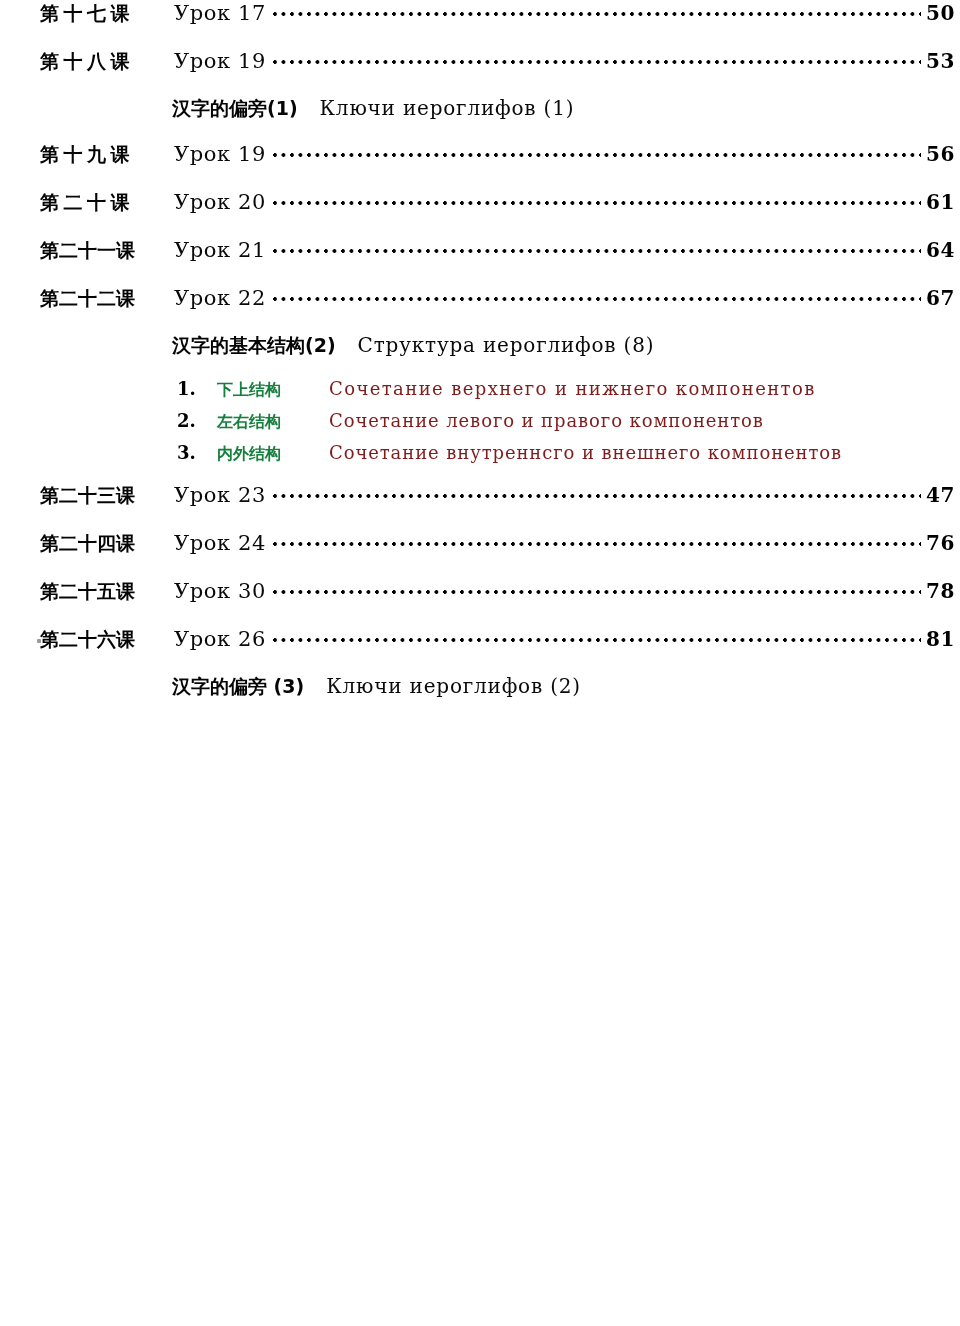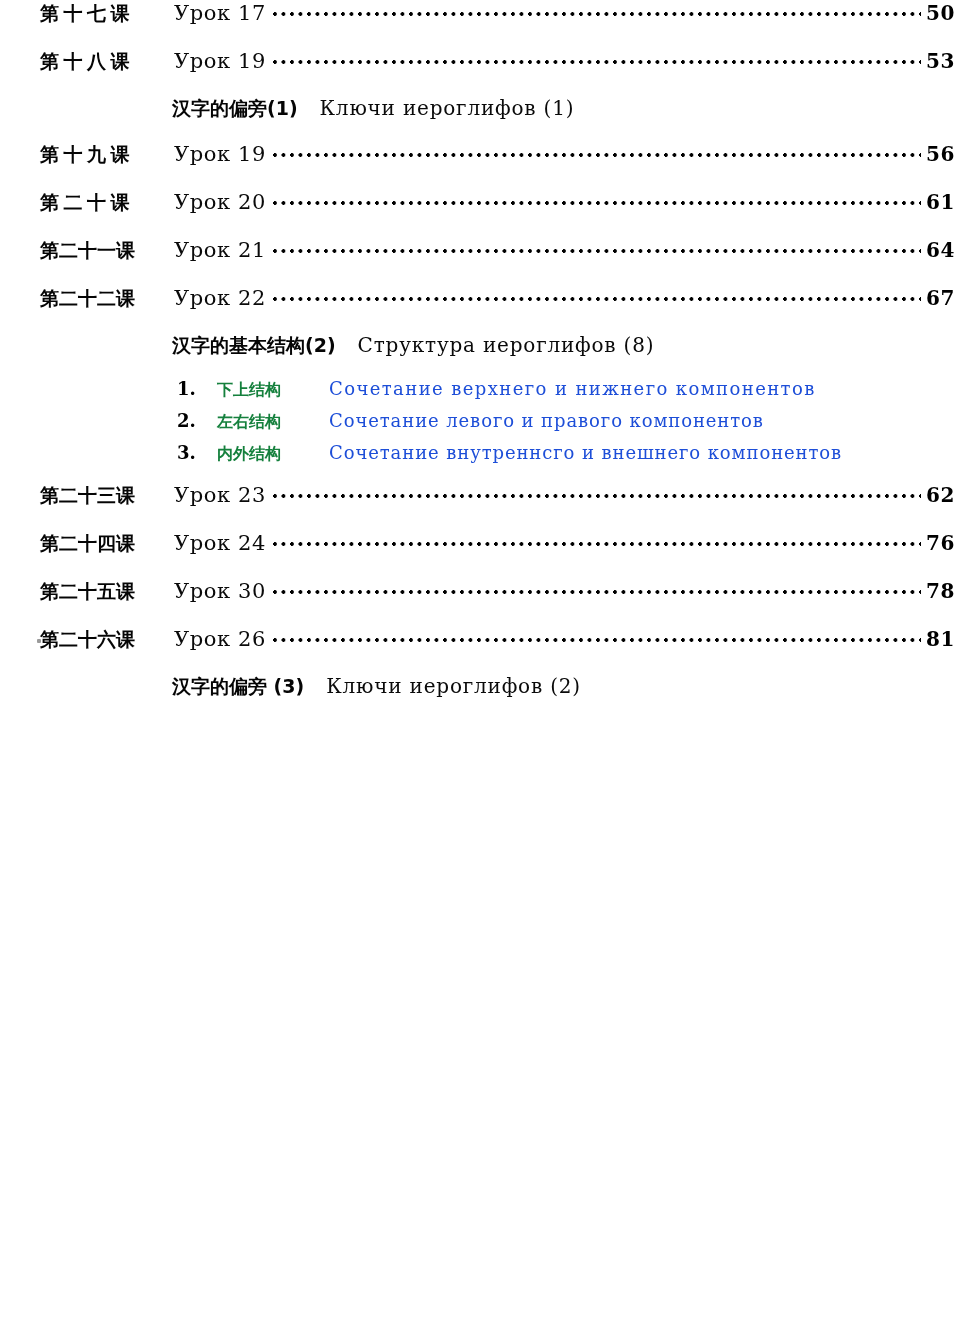--- a/index.html
+++ b/index.html
@@ -140,21 +140,21 @@
     white-space: nowrap;
     color: #15803d;
   }
 
   .numitem-ru {
     flex: 0 0 auto;
     font-family: "DejaVu Serif", "Liberation Serif", serif;
     font-size: 18px;
     letter-spacing: 0.9px;
     white-space: nowrap;
-    color: #1d4ed8;
+    color: #7f1d1d;
   }
 
   .numitem.wide .numitem-ru { letter-spacing: 1.4px; }
 
   
   .gap-small { height: 8px; }
 
   
   .speck {
     position: absolute;
@@ -229,21 +229,21 @@
       <div class="numitem">
         <span class="numitem-num">3.</span>
         <span class="numitem-cn">内外结构</span>
         <span class="numitem-ru">Сочетание внутреннсго и внешнего компонентов</span>
       </div>
       <div class="gap-small"></div>
       <div class="entry">
         <span class="entry-cn">第二十三课</span>
         <span class="entry-ru">Урок 23</span>
         <span class="leader"></span>
-        <span class="entry-page">62</span>
+        <span class="entry-page">47</span>
       </div>
       <div class="entry">
         <span class="entry-cn">第二十四课</span>
         <span class="entry-ru">Урок 24</span>
         <span class="leader"></span>
         <span class="entry-page">76</span>
       </div>
       <div class="entry">
         <span class="entry-cn">第二十五课</span>
         <span class="entry-ru">Урок 30</span>

